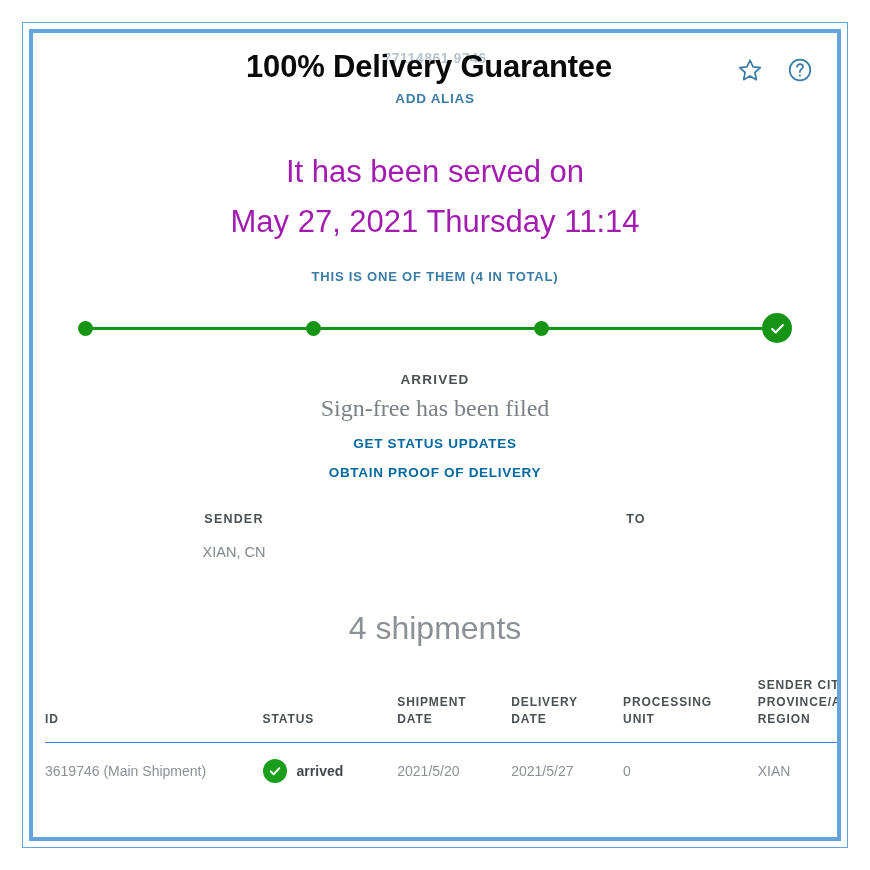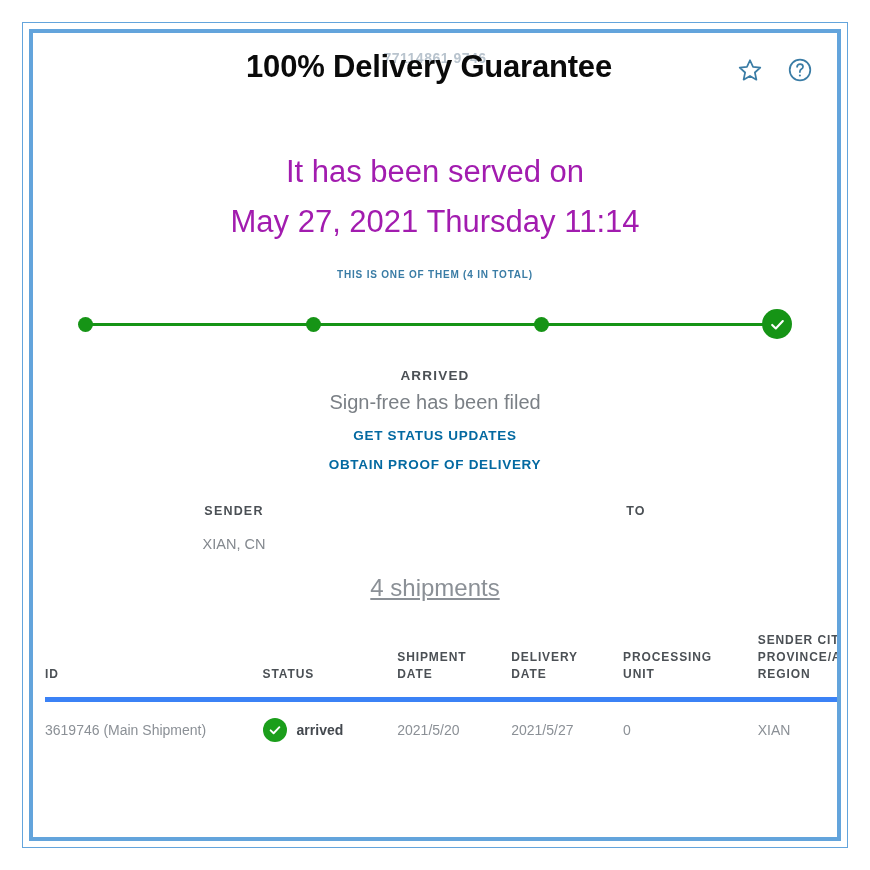--- a/index.html
+++ b/index.html
@@ -109,21 +109,21 @@
     margin-top: 22px;
     text-align: center;
     color: #a21caf;
     font-size: 31px;
     font-weight: 400;
     line-height: 50px;
   }
   .one-of-them {
     margin-top: 22px;
     text-align: center;
-    font-size: 10px;
+    font-size: 13px;
     font-weight: 700;
     letter-spacing: 0.8px;
     color: #3a7ca5;
     cursor: pointer;
   }
 
   
   .progress-wrap {
     position: relative;
     margin: 27px 45px 0 45px;
@@ -169,22 +169,23 @@
     text-align: center;
   }
   .status-title {
     font-size: 13.5px;
     font-weight: 700;
     letter-spacing: 1.2px;
     color: #4b5055;
   }
   .status-sub {
     margin-top: 8px;
-    font-size: 20px;
+    font-size: 24px;
     color: #7b8086;
+    font-family: Liberation Serif, serif;
   }
   .status-link {
     margin-top: 14px;
     font-size: 13.5px;
     font-weight: 700;
     letter-spacing: 0.7px;
     color: #0369a1;
     cursor: pointer;
   }
 
@@ -204,25 +205,24 @@
     color: #4b5055;
   }
   .addr-value {
     margin-top: 18px;
     font-size: 14.5px;
     color: #83888e;
   }
 
   
   .shipments-count {
-    margin-top: 22px;
-    text-align: center;
-    font-size: 24px;
+    margin-top: 50px;
+    text-align: center;
+    font-size: 32px;
     color: #8b9096;
-    text-decoration: underline;
   }
 
   
   .table-wrap {
     margin-top: 30px;
     width: 100%;
     overflow: hidden;
   }
   table.ship-table {
     border-collapse: collapse;
@@ -238,21 +238,21 @@
     letter-spacing: 0.9px;
     color: #4b5055;
     padding: 0 10px 14px 0;
     line-height: 17px;
   }
   table.ship-table td {
     font-size: 14px;
     color: #8b9096;
     padding: 16px 10px 16px 0;
     vertical-align: middle;
-    border-top: 5px solid #3b82f6;
+    border-top: 1px solid #3b82f6;
   }
   th.col-id    { width: 200px; }
   th.col-status{ width: 120px; }
   th.col-ship  { width: 100px; }
   th.col-del   { width: 98px;  }
   th.col-proc  { width: 120px; }
   th.col-city  { width: 190px; }
 
   td.cell-id {
     color: #6ba3d6;
@@ -285,20 +285,21 @@
 <body>
 
 <div class="frame-outer"></div>
 
 <div class="frame-inner">
   <div class="page">
 
     <div class="header">
       <div class="tracking-ghost">77114861 9746</div>
       <div class="title">100% Delivery Guarantee</div>
+      <div class="add-alias">ADD ALIAS</div>
 
       <div class="header-actions">
         <div class="icon-btn">
           <svg width="26" height="26" viewBox="0 0 24 24" fill="none" stroke="#3a7ca5" stroke-width="1.6" stroke-linejoin="round">
             <polygon points="12,3 14.8,9.1 21.5,9.8 16.5,14.3 17.9,20.9 12,17.5 6.1,20.9 7.5,14.3 2.5,9.8 9.2,9.1"></polygon>
           </svg>
         </div>
         <div class="icon-btn">
           <svg width="26" height="26" viewBox="0 0 24 24" fill="none" stroke="#3a7ca5" stroke-width="1.6">
             <circle cx="12" cy="12" r="9.5"></circle>

